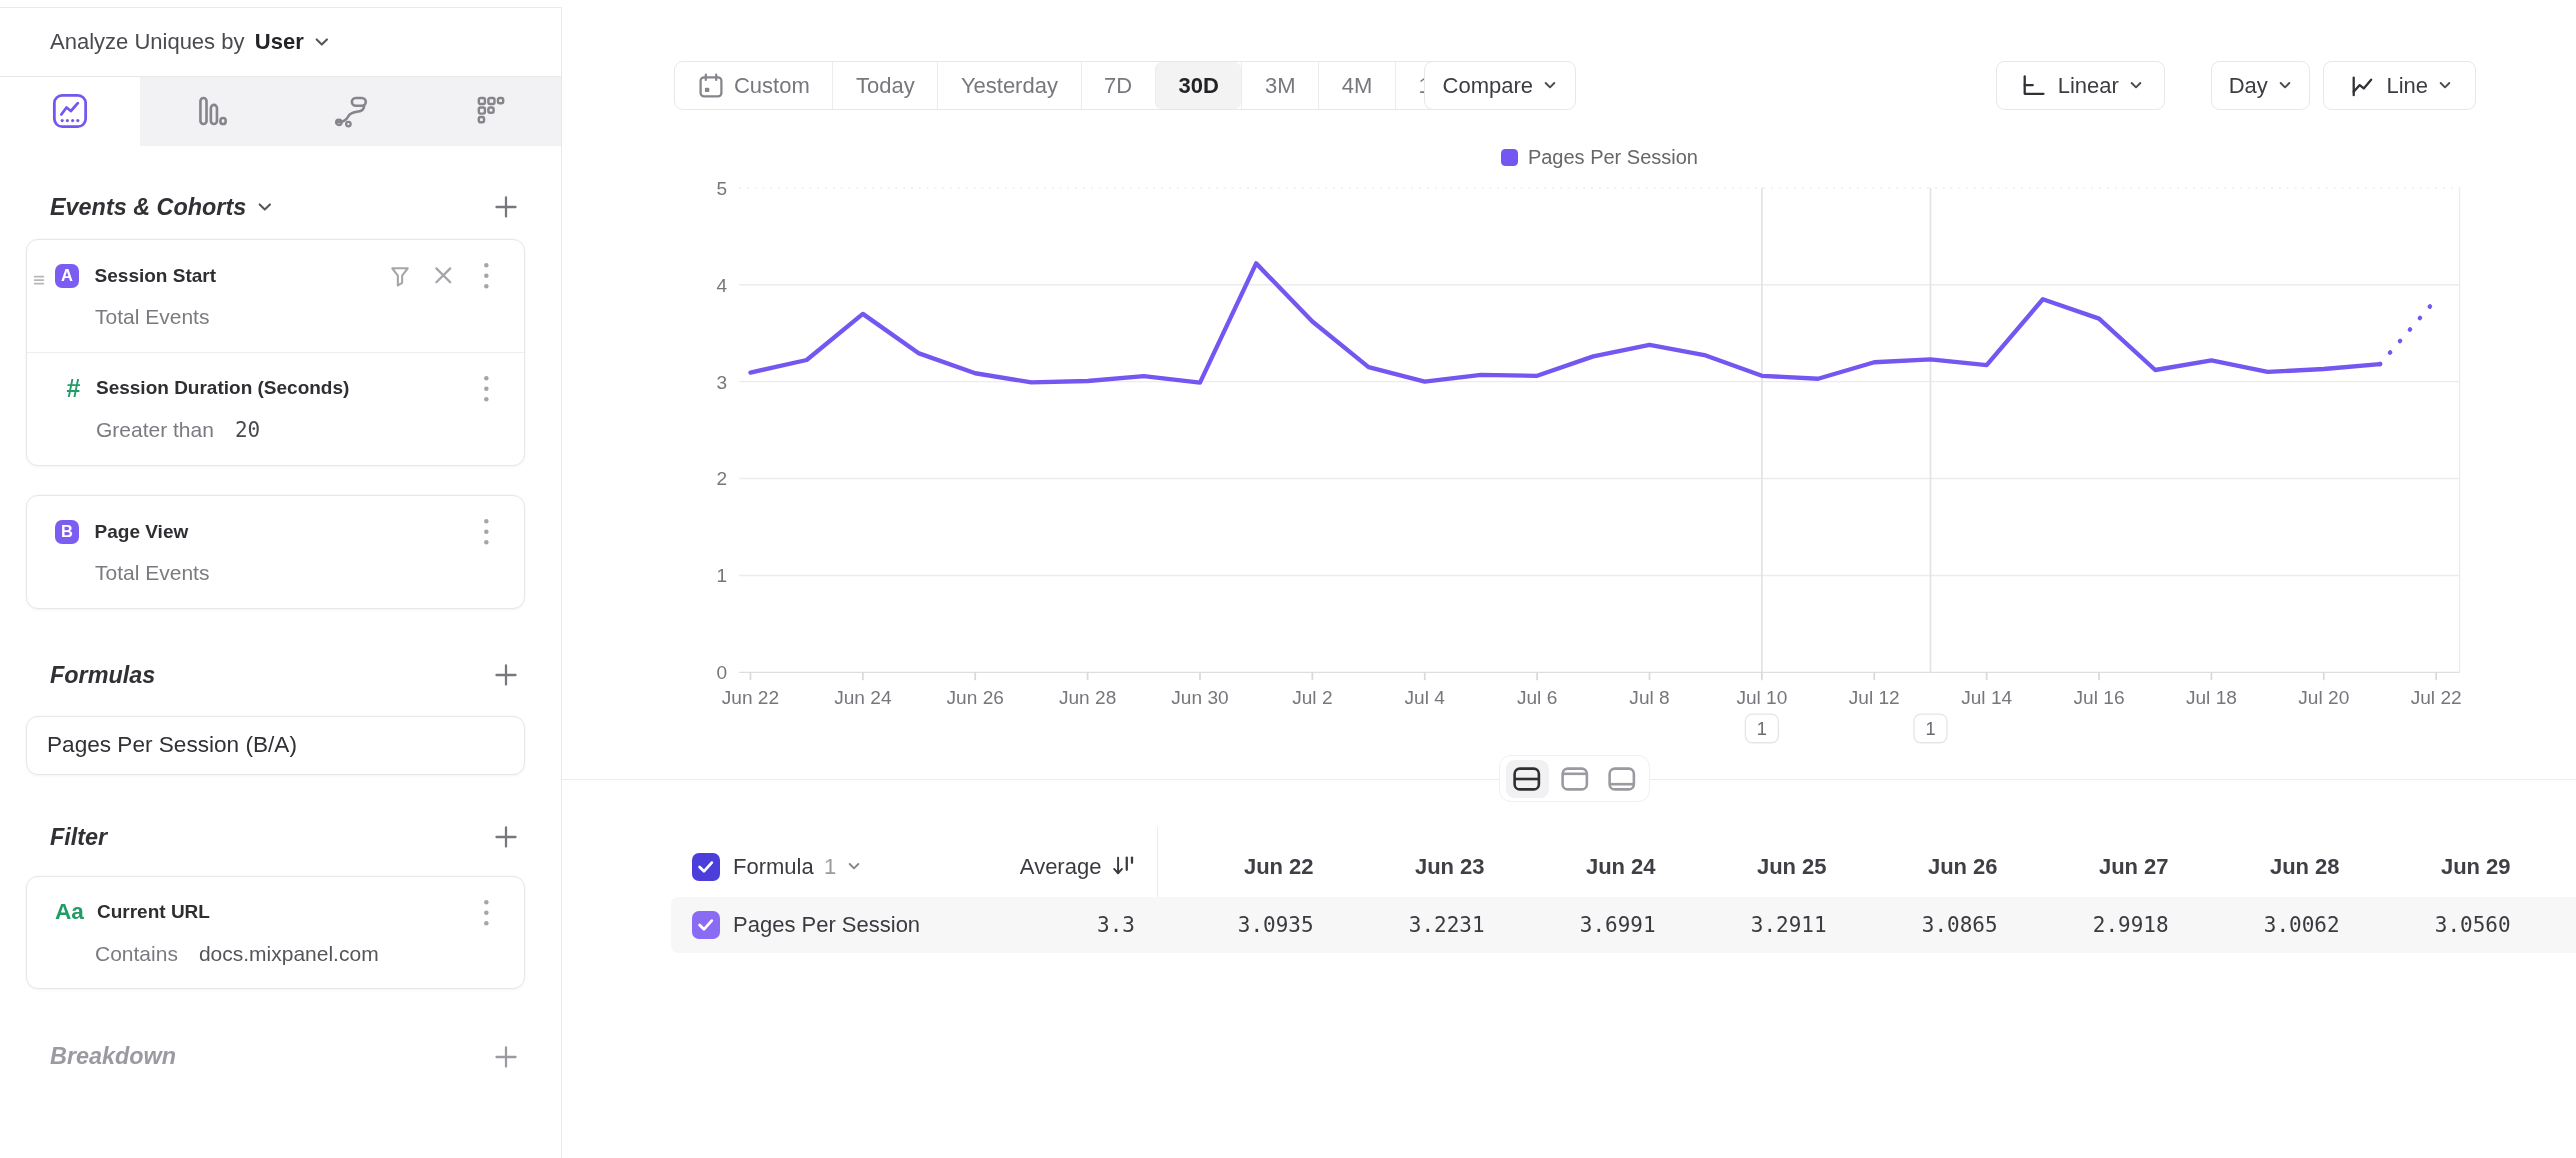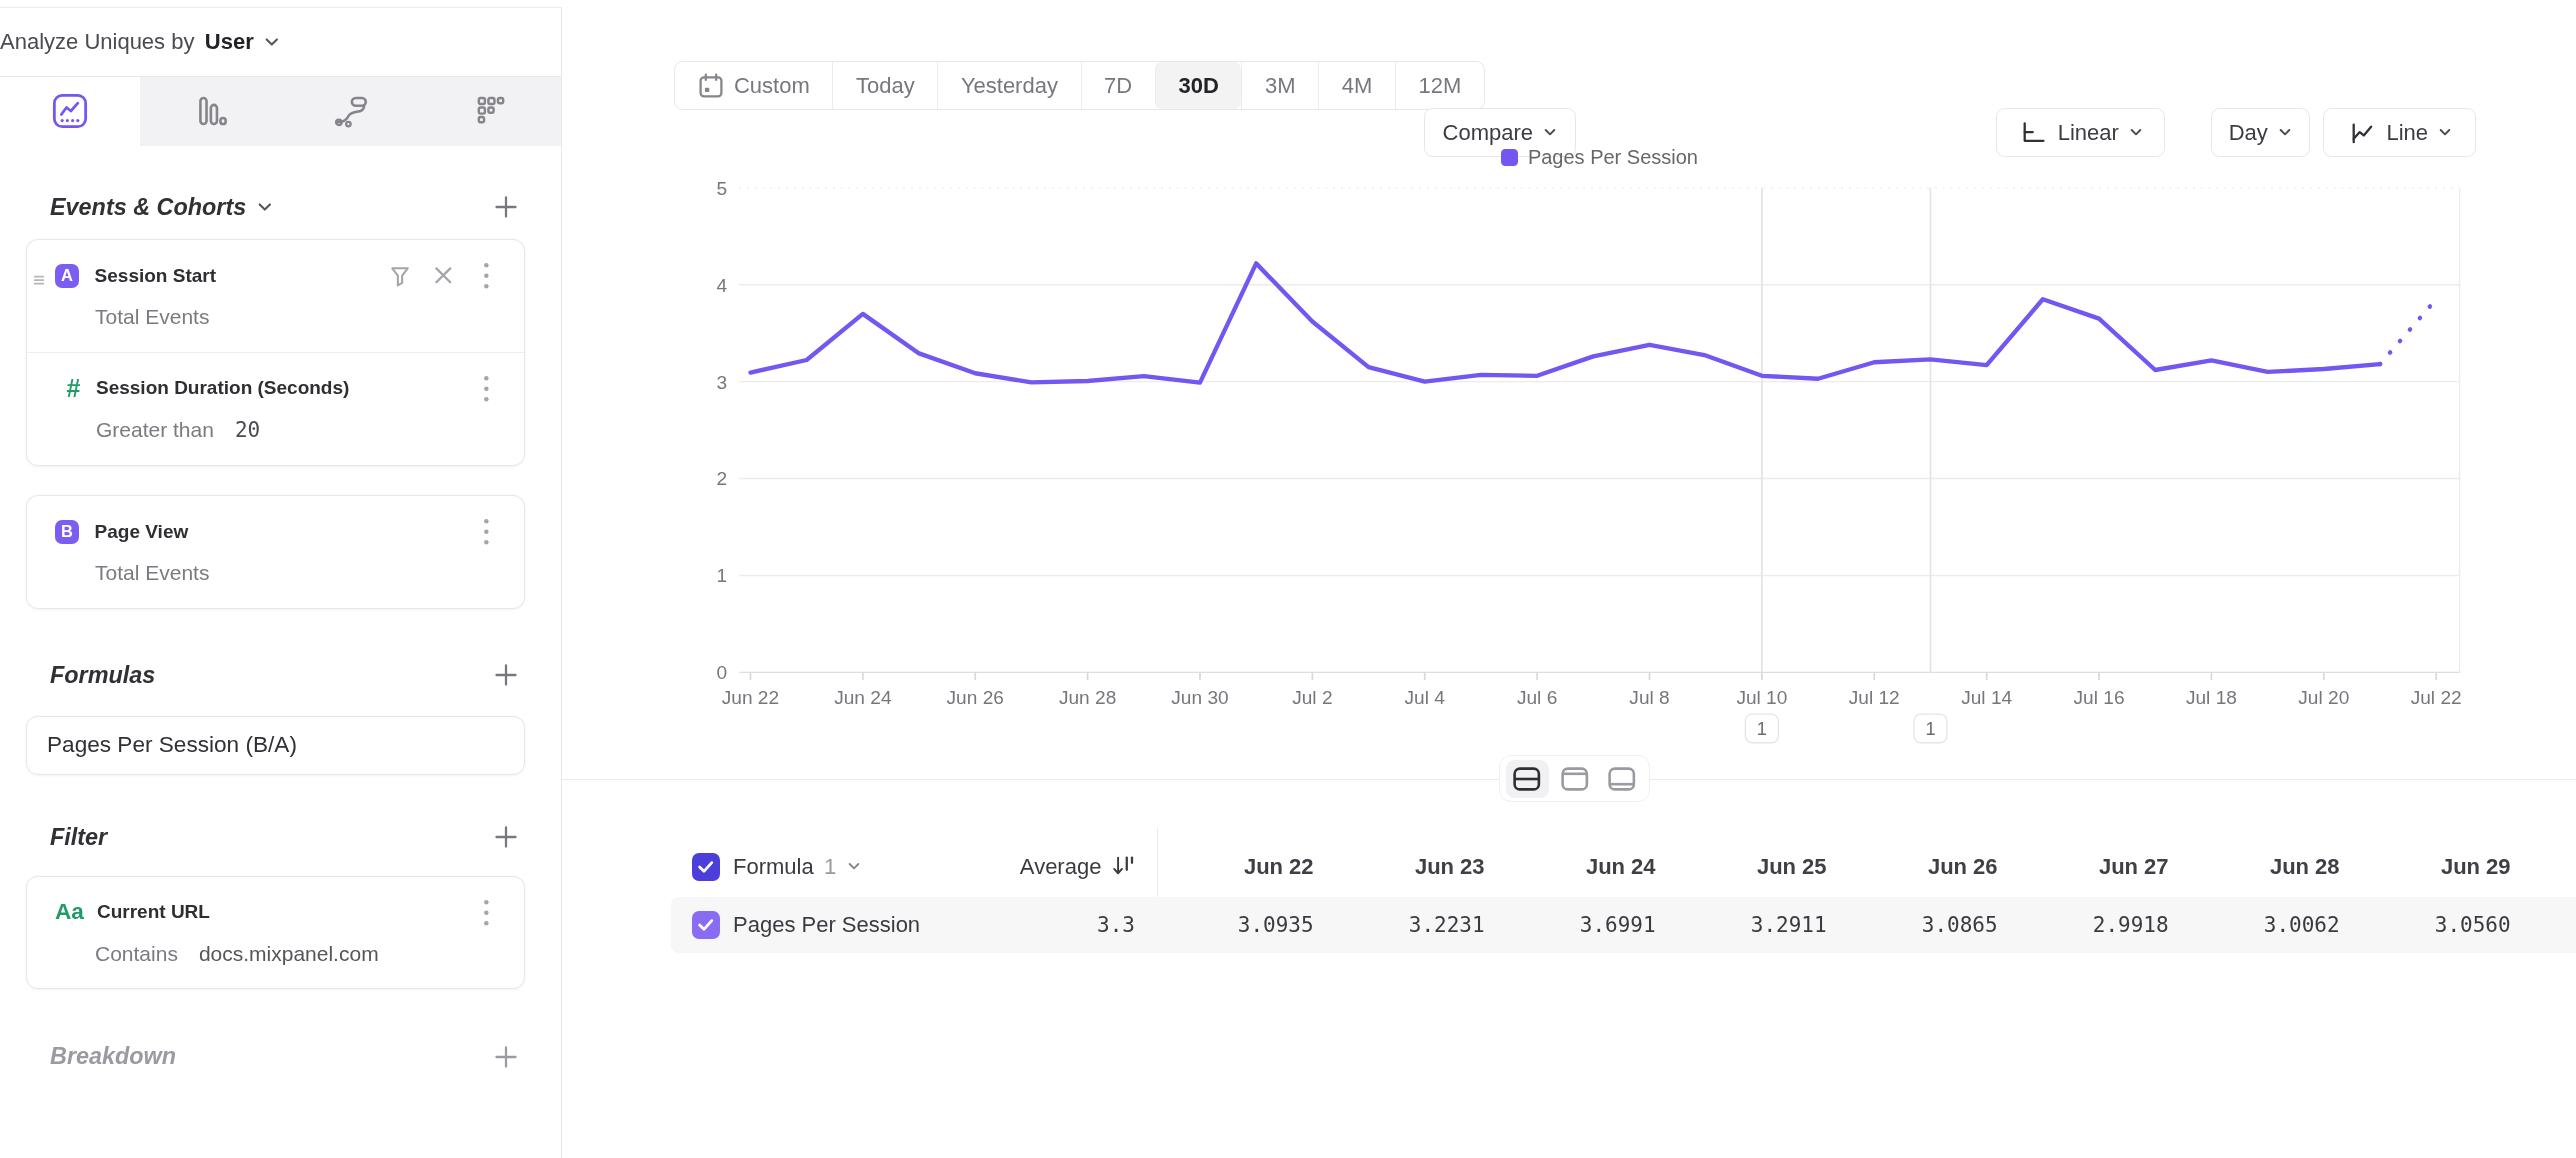--- a/index.html
+++ b/index.html
@@ -2,21 +2,21 @@
 <html style="font-size:14px"><head>
 <meta charset="utf-8">
 <style>
   * { margin:0; padding:0; box-sizing:border-box; }
   html,body { width:2576px; height:1159px; background:#fff; font-family:"Liberation Sans",sans-serif; overflow:hidden; }
   #app { position:relative; width:2576px; height:1159px; }
   .topline { position:absolute; left:0; top:7px; width:100%; height:0.9px; background:#ebebec; }
 
   
   aside { position:absolute; left:0; top:7.8px; bottom:0; width:562px; border-right:0.9px solid #e8e8ea; background:#fff; }
-  .analyze-row { height:69px; border-bottom:0.9px solid #e8e8ea; display:flex; align-items:center; gap:10.4px; font-size:22px; color:#4a4a50; }
+  .analyze-row { height:69px; border-bottom:0.9px solid #e8e8ea; display:flex; align-items:center; padding-left:50px; gap:10.4px; font-size:22px; color:#4a4a50; }
   .analyze-row b { color:#232327; font-weight:700; }
   .tab-strip { height:69px; display:flex; background:#f2f2f4; }
   .tab { flex:1; display:flex; align-items:center; justify-content:center; cursor:pointer; }
   .tab.active { background:#fff; }
   .tab svg { width:40px; height:40px; }
   .sec-head { display:flex; justify-content:space-between; align-items:center; margin:44px 38px 0 50px;font-style:italic; }
   .sec-head .t { font-size:23.4px; font-weight:700; color:#303035; display:flex; align-items:center; gap:10.4px; }
   .sec-head.dim .t { color:#9a9aa0; }
   .plusbtn { color:#77777d; width:35px; height:35px; display:flex; align-items:center; justify-content:center; cursor:pointer; }
   .card { position:relative; margin:14px 36px 0 26px; border:0.9px solid #e7e7e9; border-radius:12px; background:#fff; box-shadow:0 0.9px 2.6px rgba(20,20,25,.05); }
@@ -30,21 +30,21 @@
   .hashicon { width:21px; text-align:center; color:#229b66; font-size:25px; font-weight:700; flex:none; }
   .aaicon { color:#229b66; font-size:22.6px; font-weight:700; flex:none; width:35px; }
   .ctitle.after-hash { margin-left:12px; }
   .ctitle.after-aa { margin-left:7px; }
   .iconbtn { display:flex; align-items:center; justify-content:center; width:29.5px; height:29.5px; margin-left:14px; cursor:pointer; }
   .drag-handle { position:absolute; left:5.2px; top:33px; }
   .formula-card { height:59px; display:flex; align-items:center; padding-left:20px; font-size:22.6px; font-weight:500; color:#303035; }
 
   
   .main { position:absolute; left:562px; top:0; right:0; bottom:0; background:#fff; }
-  .btn { border:0.9px solid #e7e7e9; border-radius:8.7px; background:#fff; display:flex; align-items:center; justify-content:center; font-size:22px; color:#3c3c42; gap:10.4px; cursor:pointer;margin-top:47px; }
+  .btn { border:0.9px solid #e7e7e9; border-radius:8.7px; background:#fff; display:flex; align-items:center; justify-content:center; font-size:22px; color:#3c3c42; gap:10.4px; cursor:pointer; }
   .range-group { position:absolute; left:112px; top:61px; height:49px; display:flex; align-items:stretch; border:0.9px solid #e7e7e9; border-radius:8.7px; background:#fff; }
   .seg { display:flex; align-items:center; gap:10.4px; padding:0 22.6px; font-size:22px; color:#77777d; border-left:0.9px solid #ececee; cursor:pointer; }
   .seg:first-child { border-left:none; }
   .seg.active { background:#f3f3f4; border-radius:7px; color:#232327; font-weight:700; }
   .compare-btn { position:absolute; left:862px; top:61px; width:152px; height:49px; }
   .linear-btn { position:absolute; left:1434px; top:61px; width:169px; height:49px; }
   .day-btn { position:absolute; left:1649px; top:61px; width:99px; height:49px; }
   .linetype-btn { position:absolute; left:1761px; top:61px; width:153px; height:49px; }
   .legend { position:absolute; left:177px; top:146px; width:1721px; display:flex; justify-content:center; align-items:center; gap:10.4px; font-size:20px; color:#66666b; }
   .legend .sw { width:16.5px; height:16.5px; border-radius:4.3px; background:#7456f1; }

